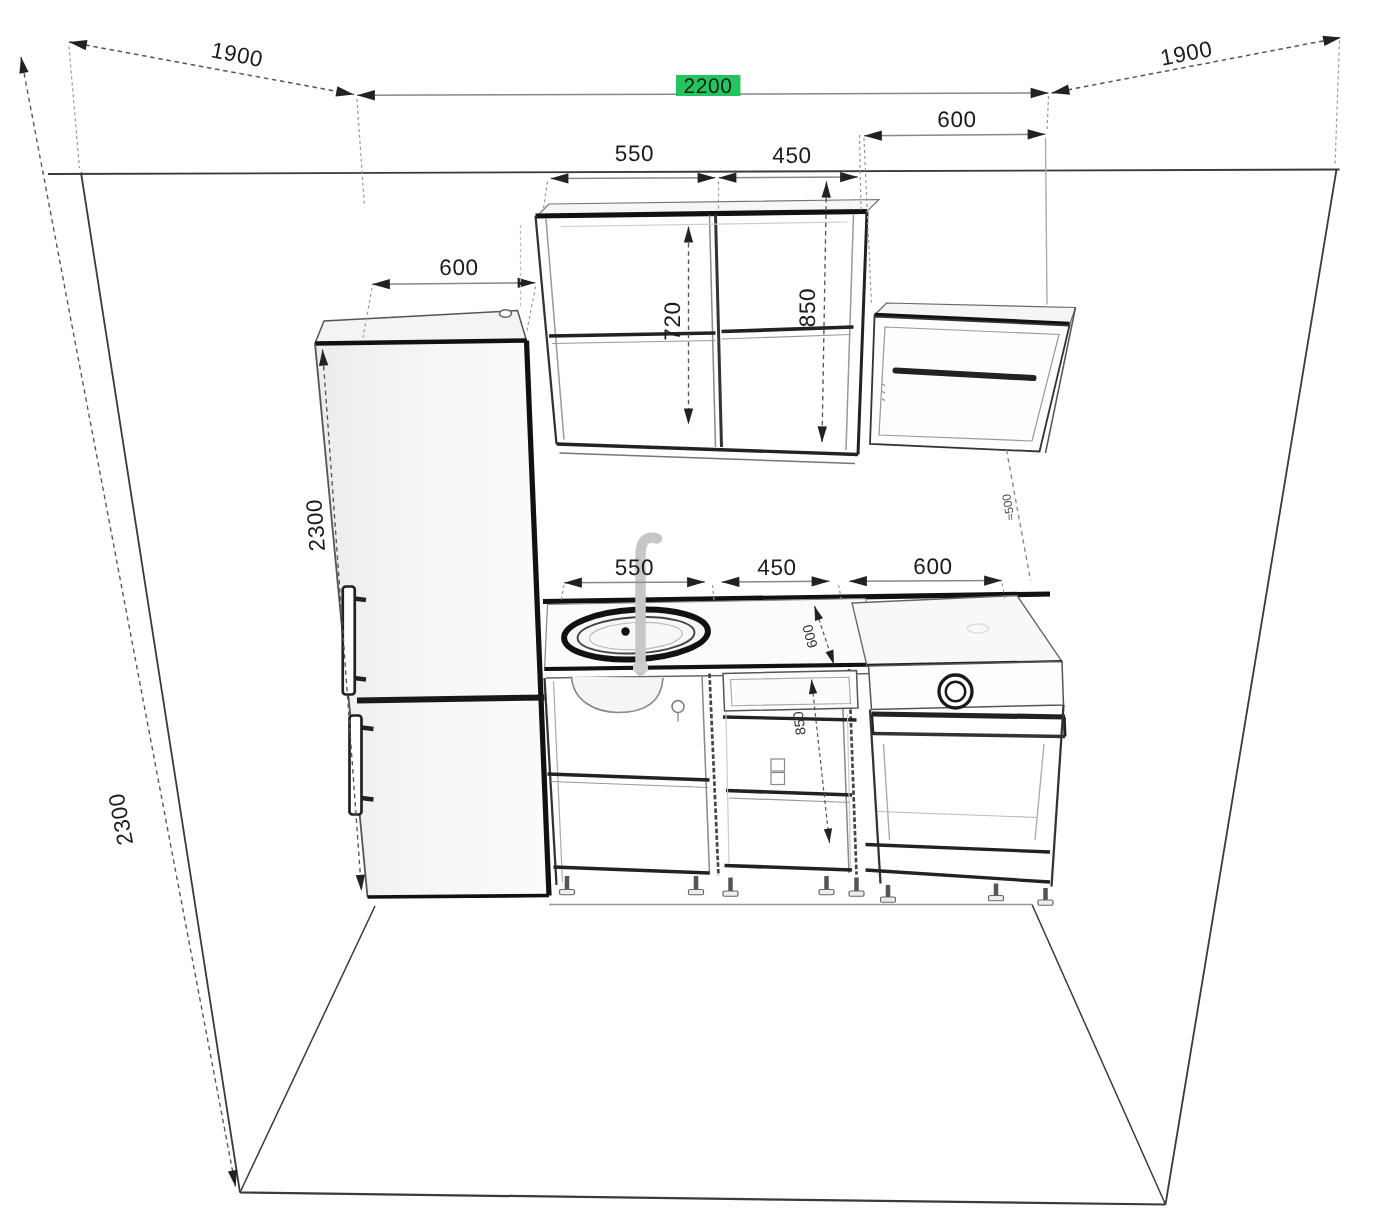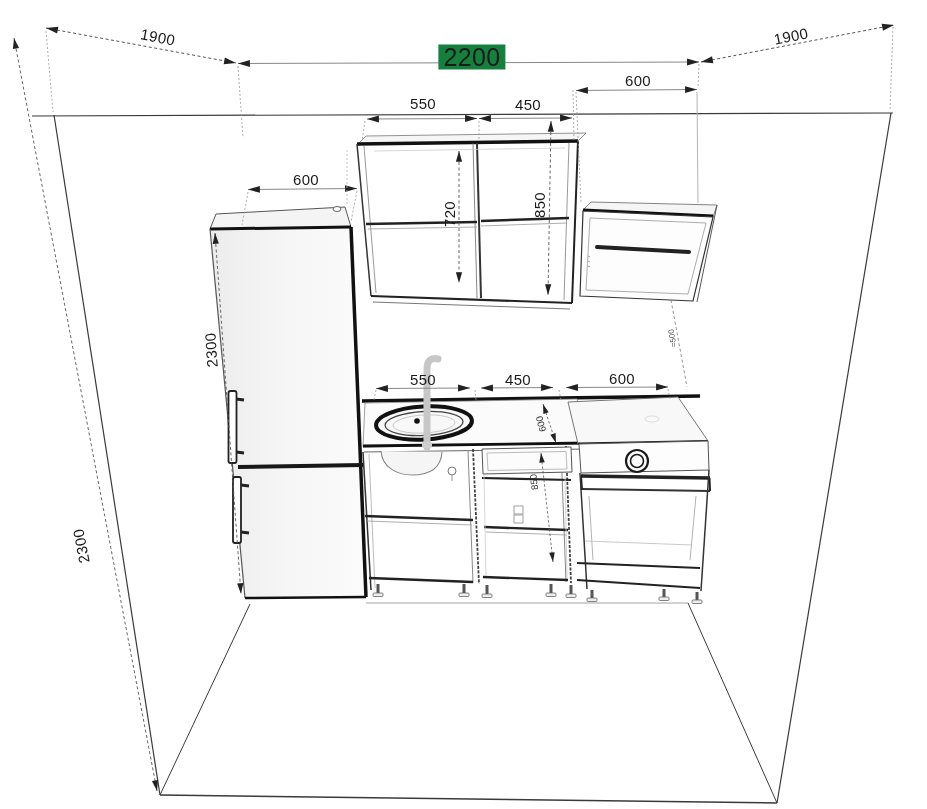--- a/index.html
+++ b/index.html
@@ -1,21 +1,21 @@
 <!DOCTYPE html>
 <html><head>
 <meta charset="utf-8">
 <style>
   html,body{margin:0;padding:0;background:#fff;}
   .stage{position:relative;width:927px;height:809px;background:#ffffff;overflow:hidden;
          font-family:"Liberation Sans",sans-serif;}
   .stage svg{position:absolute;left:0;top:0;}
   .dim{position:absolute;font:15px/1 "Liberation Sans",sans-serif;color:#1b1b1b;
        white-space:nowrap;letter-spacing:.4px;transform:translate(-50%,-50%);}
-  .dim.big{font-size:25px;background:#15803d;padding:0 5px;}
+  .dim.big{font-size:14px;background:#22c55e;padding:0 5px;}
   .dim.small{font-size:9.5px;letter-spacing:0;color:#333;}
   .dim.tiny{font-size:8px;letter-spacing:0;color:#555;}
   .r11{transform:translate(-50%,-50%) rotate(11deg);}
   .rm11{transform:translate(-50%,-50%) rotate(-11deg);}
   .rm90{transform:translate(-50%,-50%) rotate(-90deg);}
   .rm94{transform:translate(-50%,-50%) rotate(-94deg);}
   .rm97{transform:translate(-50%,-50%) rotate(-97deg);}
   .rm100{transform:translate(-50%,-50%) rotate(-100deg);}
   .rm101{transform:translate(-50%,-50%) rotate(-101deg);}
   .rm105{transform:translate(-50%,-50%) rotate(-105deg);}

